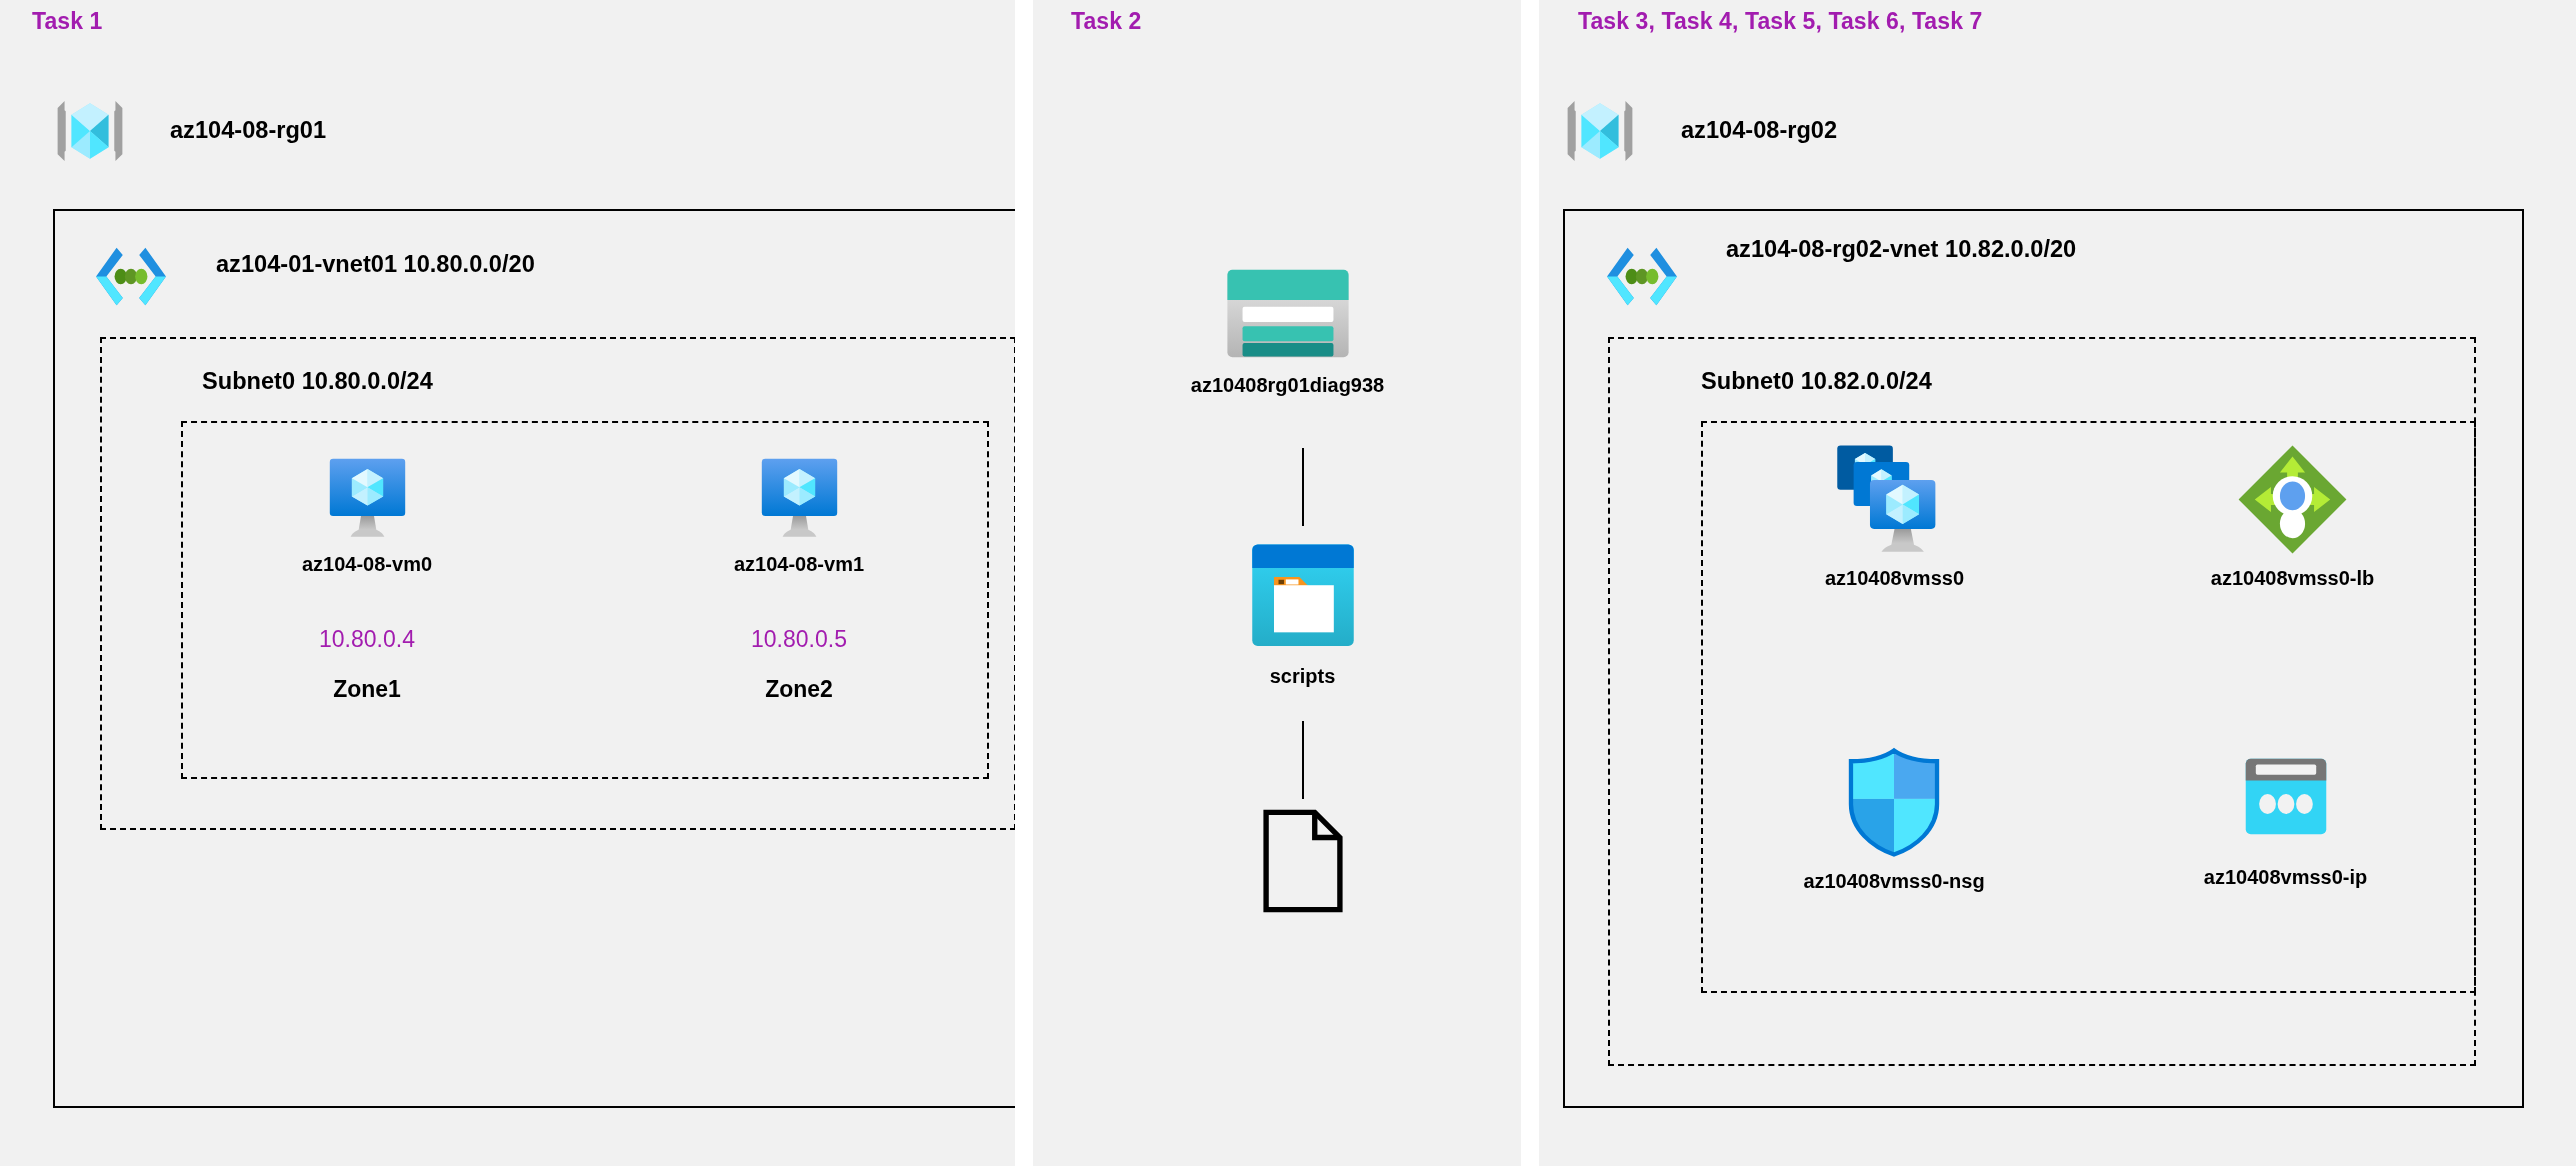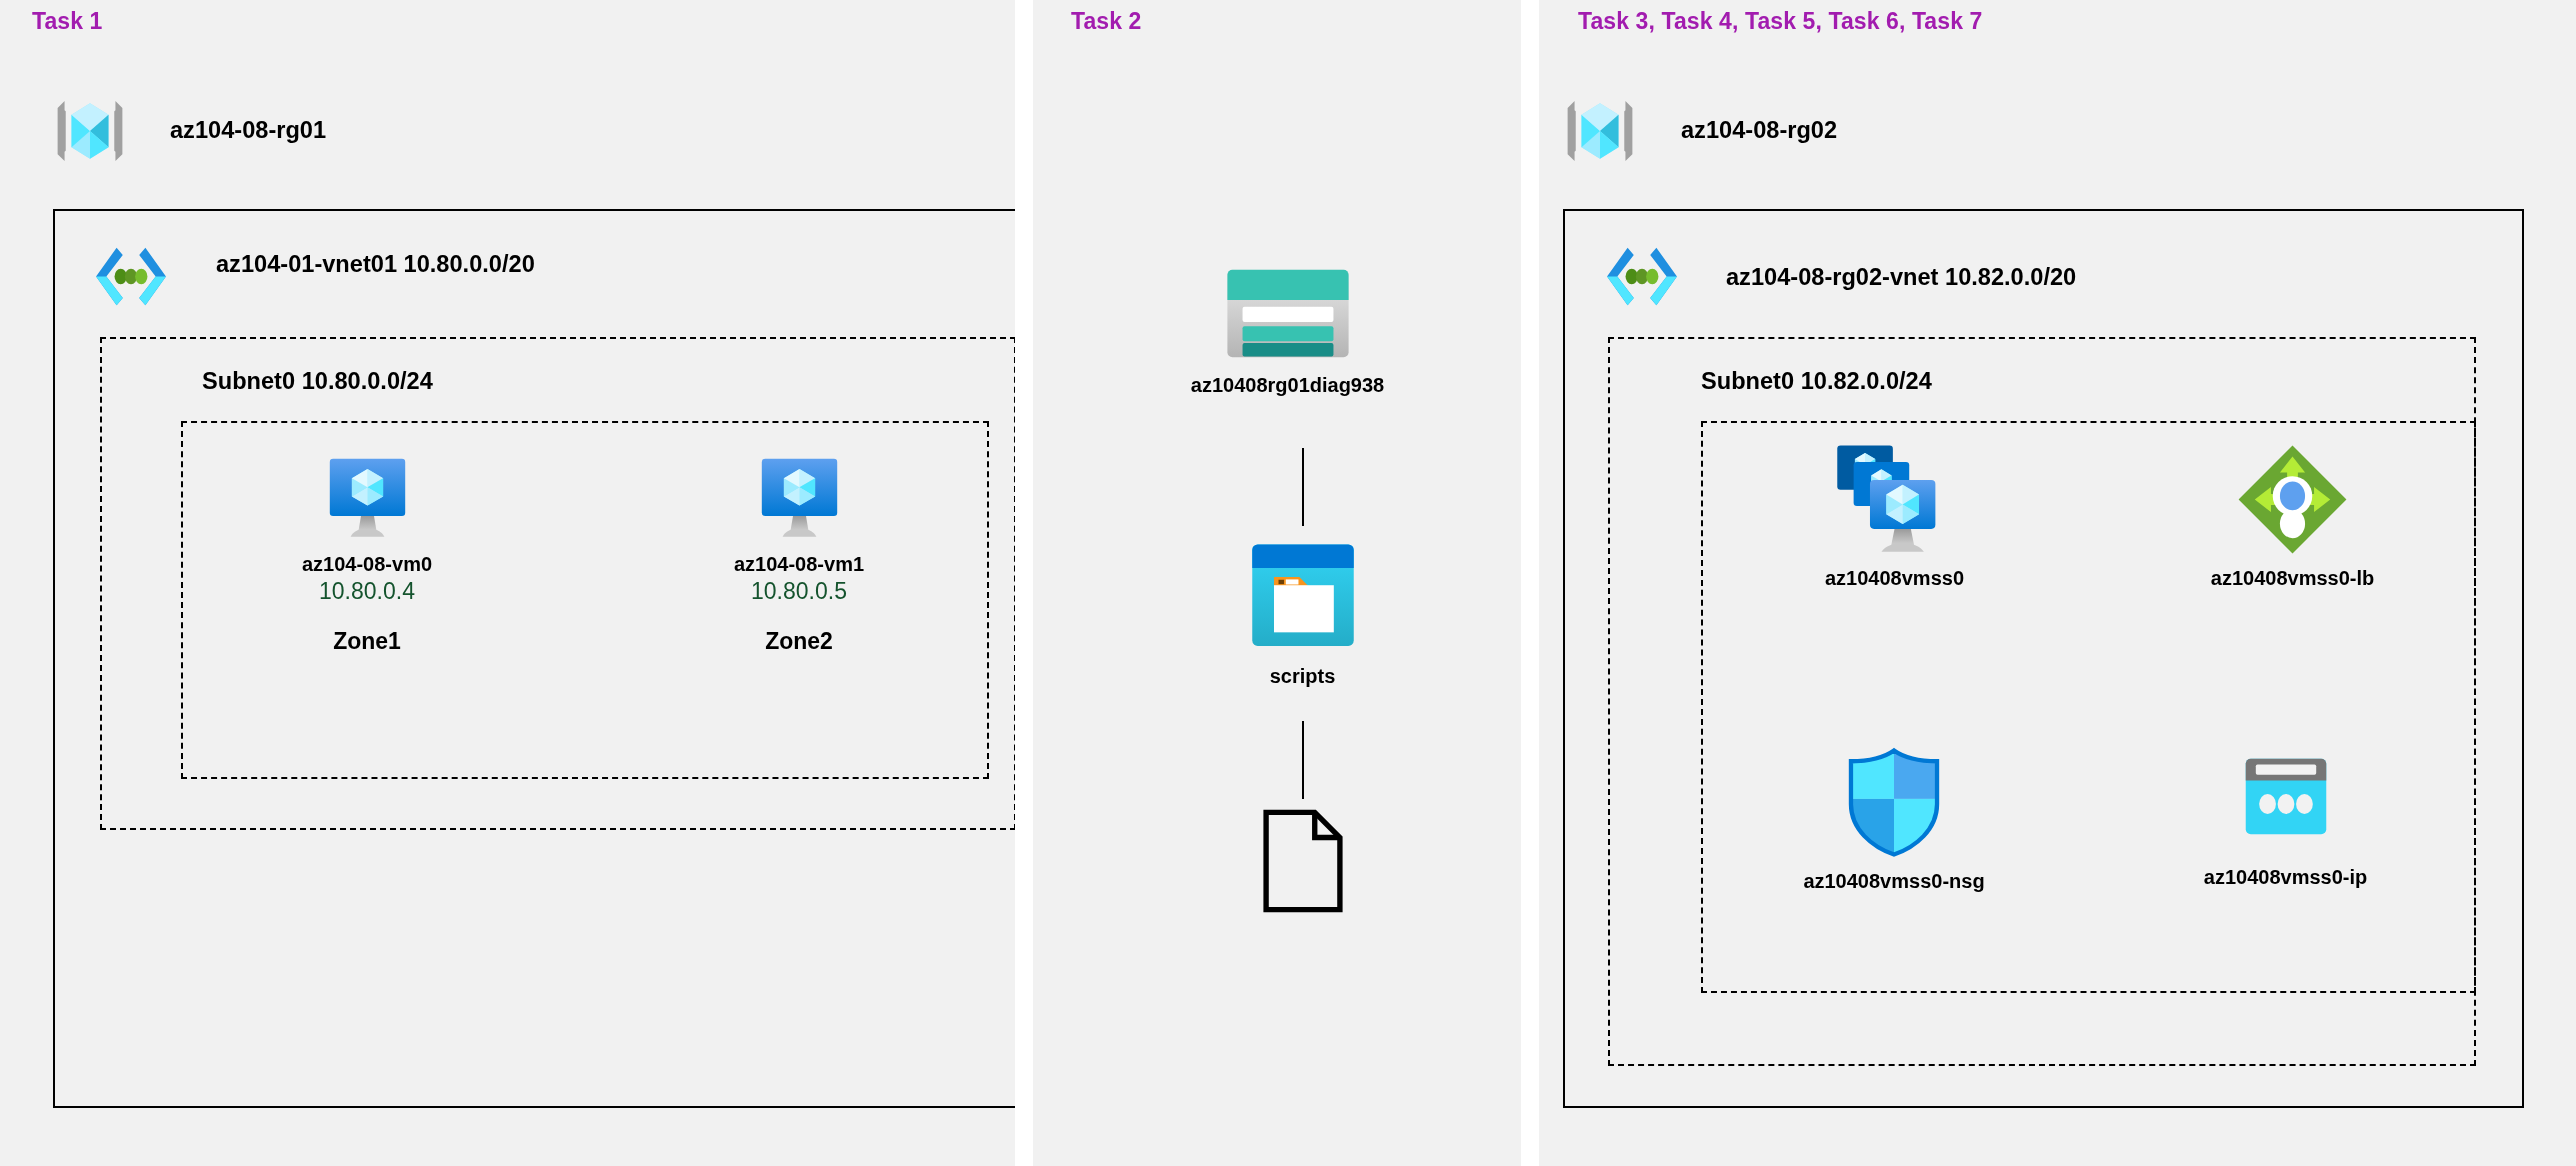--- a/index.html
+++ b/index.html
@@ -17,22 +17,23 @@
   .dash-box{position:absolute;border:2.7px dashed #000;background:transparent;}
   .lbl{position:absolute;white-space:nowrap;color:#000;font-size:23.6px;}
   .lbl b{font-weight:bold;}
   .lbl .thin{font-weight:bold;}
   .node{position:absolute;text-align:center;}
   .node .cap{
     font-size:20px;font-weight:bold;color:#000;line-height:1.22;
     white-space:nowrap;margin-top:9.4px;
   }
   .node .cap2{
-    font-size:23px;font-weight:normal;color:#14532d;line-height:1.22;
+    font-size:23px;font-weight:normal;color:#a21caf;line-height:1.22;
     white-space:nowrap;
+    margin-top:48px;
   }
   .node .zone{
     font-size:23px;font-weight:bold;color:#000;white-space:nowrap;margin-top:23px;
   }
   .iconwrap{display:flex;justify-content:center;align-items:flex-end;}
   .connector{position:absolute;background:#000;width:2px;}
   svg{display:block;overflow:visible;}
 </style>
 </head>
 <body>
@@ -239,21 +240,21 @@
   <svg width="74" height="67" viewBox="0 0 72 64">
     <path d="M22 4 L28 11 L12 32 L28 53 L22 60 L2 32 Z" fill="#1f8fe0"></path>
     <path d="M12 32 L28 53 L22 60 L2 32 Z" fill="#50e6ff"></path>
     <path d="M50 4 L44 11 L60 32 L44 53 L50 60 L70 32 Z" fill="#1f8fe0"></path>
     <path d="M60 32 L44 53 L50 60 L70 32 Z" fill="#50e6ff"></path>
     <ellipse cx="26" cy="32" rx="6" ry="7.5" fill="#4d8d16"></ellipse>
     <ellipse cx="36" cy="32" rx="6" ry="7.5" fill="#5e9624"></ellipse>
     <ellipse cx="46" cy="32" rx="6" ry="7.5" fill="#76bc2d"></ellipse>
   </svg>
 </div>
-<div class="lbl" style="left:1726px;top:264px;">
+<div class="lbl" style="left:1726px;top:236px;">
   <b>az104-08-rg02-vnet</b><span> </span><span class="thin">10.82.0.0/20</span>
 </div>
 
 <div class="dash-box" style="left:1608px;top:337px;width:864px;height:725px;"></div>
 <div class="lbl" style="left:1701px;top:368px;">
   <b>Subnet0</b><span> </span><span class="thin">10.82.0.0/24</span>
 </div>
 
 <div class="dash-box" style="left:1701px;top:421px;width:771px;height:568px;"></div>
 

